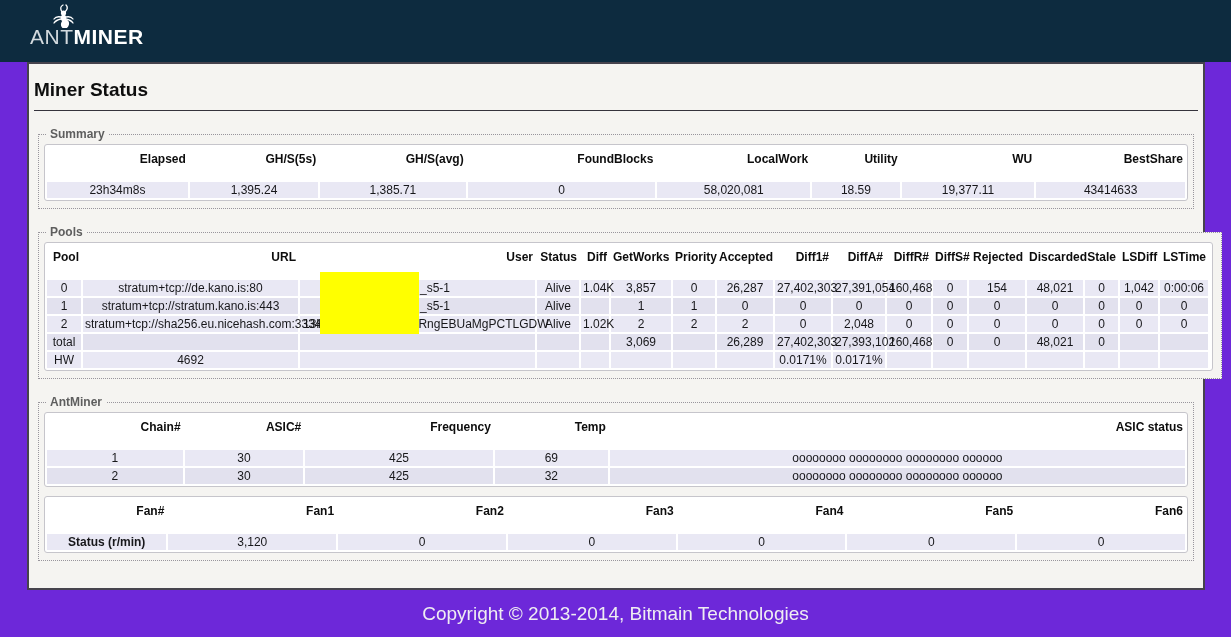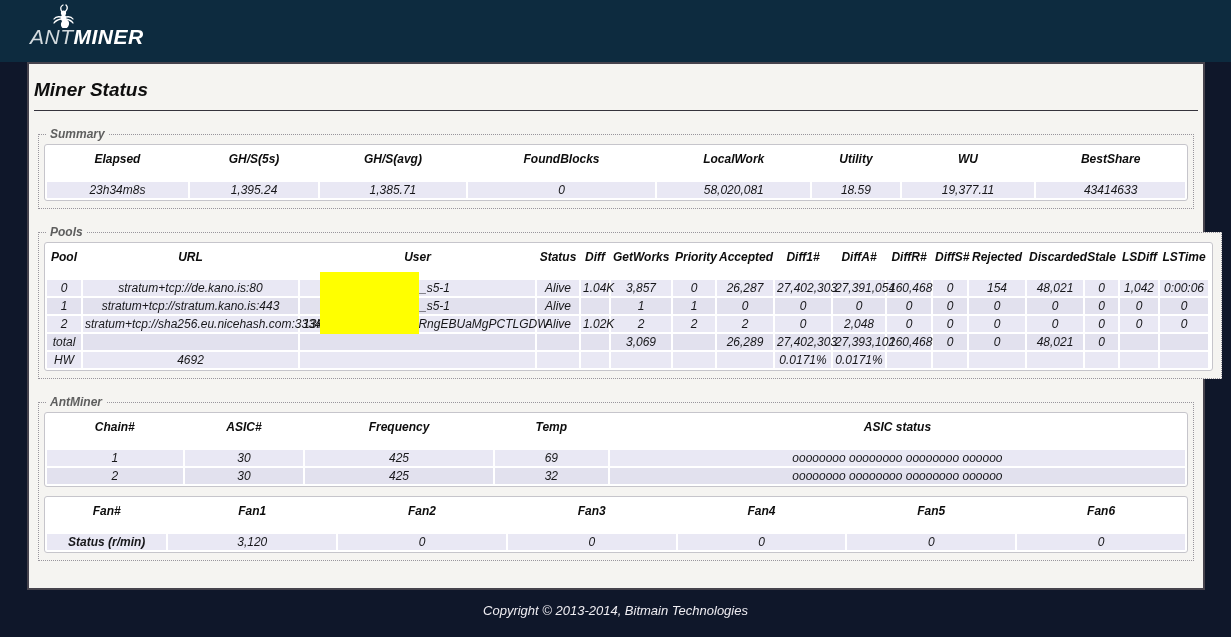--- a/index.html
+++ b/index.html
@@ -27,42 +27,42 @@
   h1.pagetitle { font-size:19px; margin:15px 0 9px -4px; color:#0e0e0e; }
   .rule { border:0; border-top:1px solid #35333c; margin:0 -4px 12px; }
 
   fieldset.sect { border:1px dotted #98959c; padding:3px 5px 7px; margin:16px 0 9px; }
   fieldset.sect legend { font-weight:bold; color:#5e5e5e; font-size:12px; padding:0 4px; margin-left:2px; }
   fieldset.pools-sect { margin-right:-28px; background:#f5f4f1; position:relative; }
 
   .tbl-box { background:#fff; border:1px solid #c6c5cb; border-radius:3px; }
   table.grid { border-collapse:separate; border-spacing:2px; width:100%; }
   table.grid th { font-size:12px; font-weight:bold; color:#0d0d0d; padding:5px 2px 14px;
-                  text-align:center; background:#fff; white-space:nowrap; }
+                  text-align:right; background:#fff; white-space:nowrap; }
   table.grid td { font-size:12px; color:#17171a; text-align:center; padding:1px 2px;
                   background:#e9e8f4; height:14px; white-space:nowrap; }
   table.grid tbody tr:nth-child(even) td { background:#e2e1ee; }
 
   
   .pools-box { width:1167px; position:relative; }
   .pools-box table.grid { width:1165px; table-layout:fixed; }
   .pools-box th, .pools-box td { font-size:11.5px; }
   .pools-box td:nth-child(3) { text-align:left; padding-left:120px; }
   .pools-box tbody tr:nth-child(3) td:nth-child(3) { padding-left:3px; }
   .redaction { position:absolute; left:275px; top:29px; width:99px; height:62px; z-index:4; }
 
   .gapped { margin-top:9px; }
   .fan-tbl tbody td:first-child { font-weight:bold; }
 
-  .footer { text-align:center; padding-top:13px; color:#efedf2; font-size:13px; }
+  .footer { text-align:center; padding-top:13px; color:#efedf2; font-size:19px; }
 </style>
 </head>
 <body>
 
-<div id="screen" style="background: #0f172a; font-style: italic;">
+<div id="screen" style="background: #6d28d9;">
 
   <div class="top" style="background: rgb(13, 43, 63);">
     <svg class="ant-ico" width="36" height="24" viewBox="0 0 36 24">
       <g stroke="#ffffff" fill="none" stroke-width="1.3" stroke-linecap="round">
         <path d="M15 8 Q12 3 16 1"></path>
         <path d="M18 8 Q22 4 19 1"></path>
         <path d="M14 13 Q9 12 7 15"></path>
         <path d="M14 15 Q9 16 7 19"></path>
         <path d="M19 13 Q24 12 26 15"></path>
         <path d="M19 15 Q24 16 26 19"></path>

